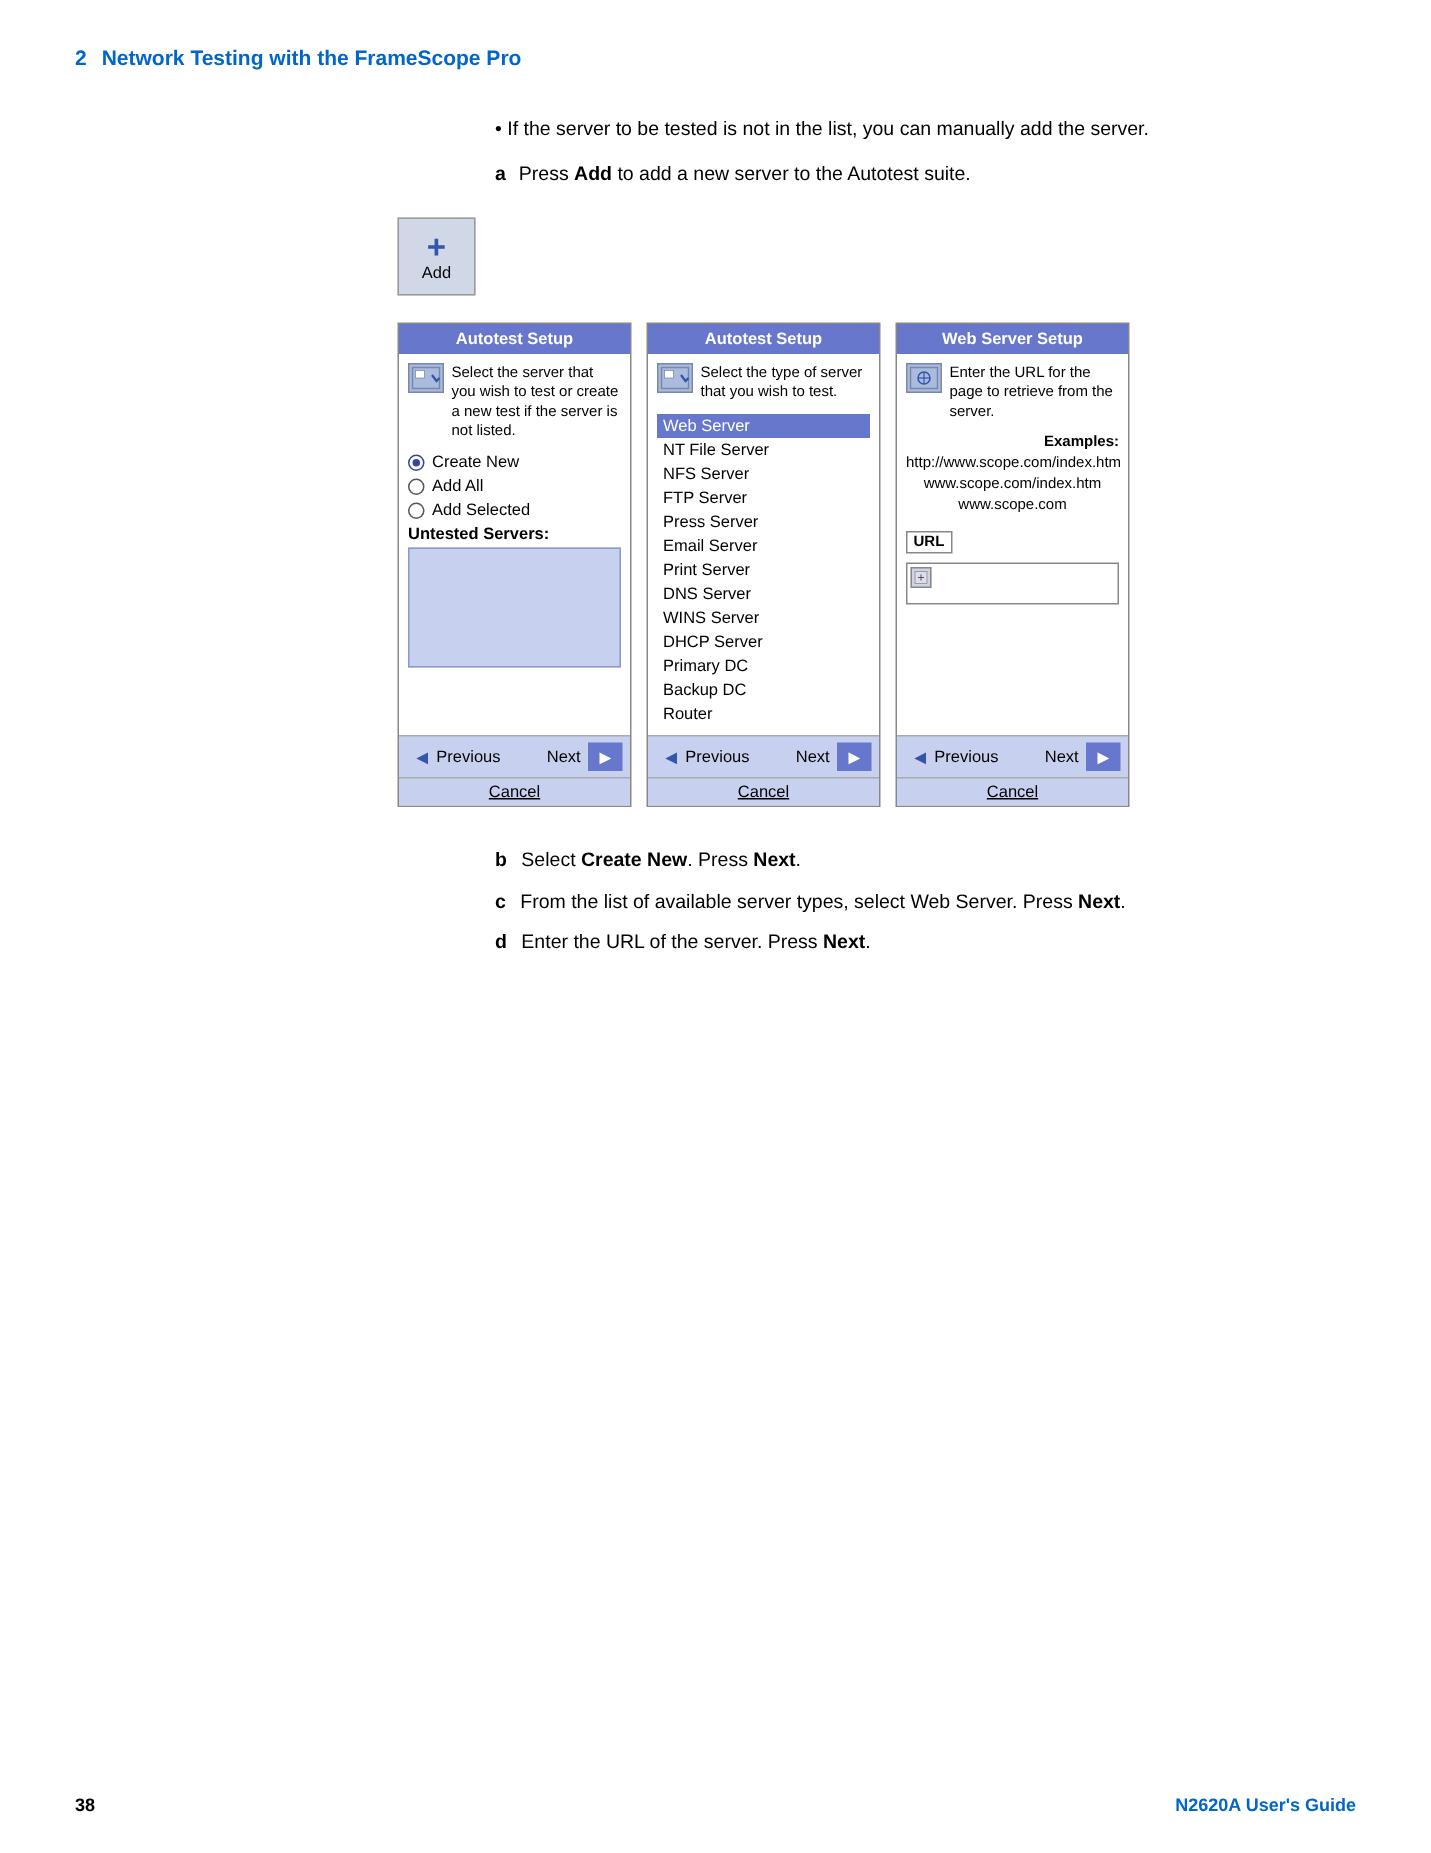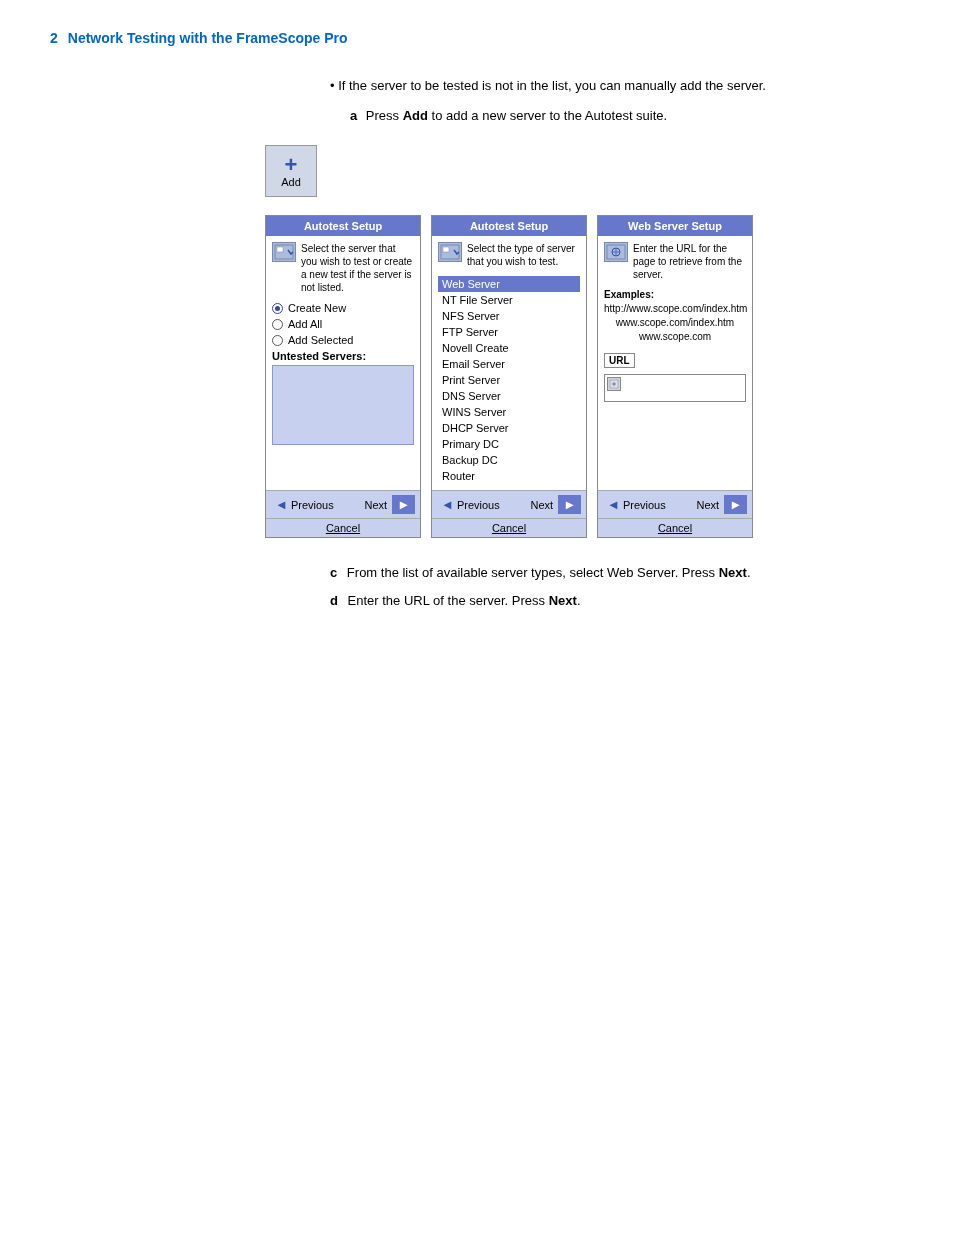--- a/index.html
+++ b/index.html
@@ -39,21 +39,20 @@
     .content-area {
       margin-left: 280px;
       margin-bottom: 20px;
     }
     .bullet-item {
       margin-bottom: 10px;
       line-height: 1.5;
       font-size: 13px;
     }
     .sub-item {
-      margin-left: 20px;
       margin-top: 6px;
       line-height: 1.5;
       font-size: 13px;
     }
     .sub-label {
       font-weight: bold;
       margin-right: 5px;
     }
     
     .add-button-container {
@@ -182,20 +181,21 @@
       cursor: pointer;
     }
     .server-item.selected {
       background: #6677cc;
       color: #fff;
     }
     .ws-examples-label {
       font-size: 10px;
       font-weight: bold;
       margin-bottom: 2px;
+      text-align: right;
     }
     .ws-examples {
       font-size: 10px;
       line-height: 1.4;
       margin-bottom: 8px;
       text-align: center;
     }
     .url-label {
       font-size: 10px;
       font-weight: bold;
@@ -397,21 +397,21 @@
               <polyline points="14,6 17,10 19,8" fill="none" stroke="#3355aa" stroke-width="1.5"></polyline>
             </svg>
           </div>
           <div class="screen-desc">Select the type of server that you wish to test.</div>
         </div>
         <div class="server-list">
           <div class="server-item selected">Web Server</div>
           <div class="server-item">NT File Server</div>
           <div class="server-item">NFS Server</div>
           <div class="server-item">FTP Server</div>
-          <div class="server-item">Novell Create</div>
+          <div class="server-item">Press Server</div>
           <div class="server-item">Email Server</div>
           <div class="server-item">Print Server</div>
           <div class="server-item">DNS Server</div>
           <div class="server-item">WINS Server</div>
           <div class="server-item">DHCP Server</div>
           <div class="server-item">Primary DC</div>
           <div class="server-item">Backup DC</div>
           <div class="server-item">Router</div>
         </div>
       </div>
@@ -473,23 +473,31 @@
       </div>
       <div class="cancel-row">
         <span class="cancel-btn">Cancel</span>
       </div>
     </div>
 
   </div>
 
   <div class="instructions">
     <div class="instr-item">
+      <span class="instr-label">b</span>
+      <span>Select <strong>Create New</strong>. Press <strong>Next</strong>.</span>
+    </div>
+    <div class="instr-item">
       <span class="instr-label">c</span>
       <span>From the list of available server types, select Web Server. Press <strong>Next</strong>.</span>
     </div>
     <div class="instr-item">
       <span class="instr-label">d</span>
       <span>Enter the URL of the server. Press <strong>Next</strong>.</span>
     </div>
   </div>
 
+  <div class="page-footer">
+    <span class="footer-page">38</span>
+    <span class="footer-guide">N2620A User's Guide</span>
+  </div>
 
 </div>
 
 </body></html>

